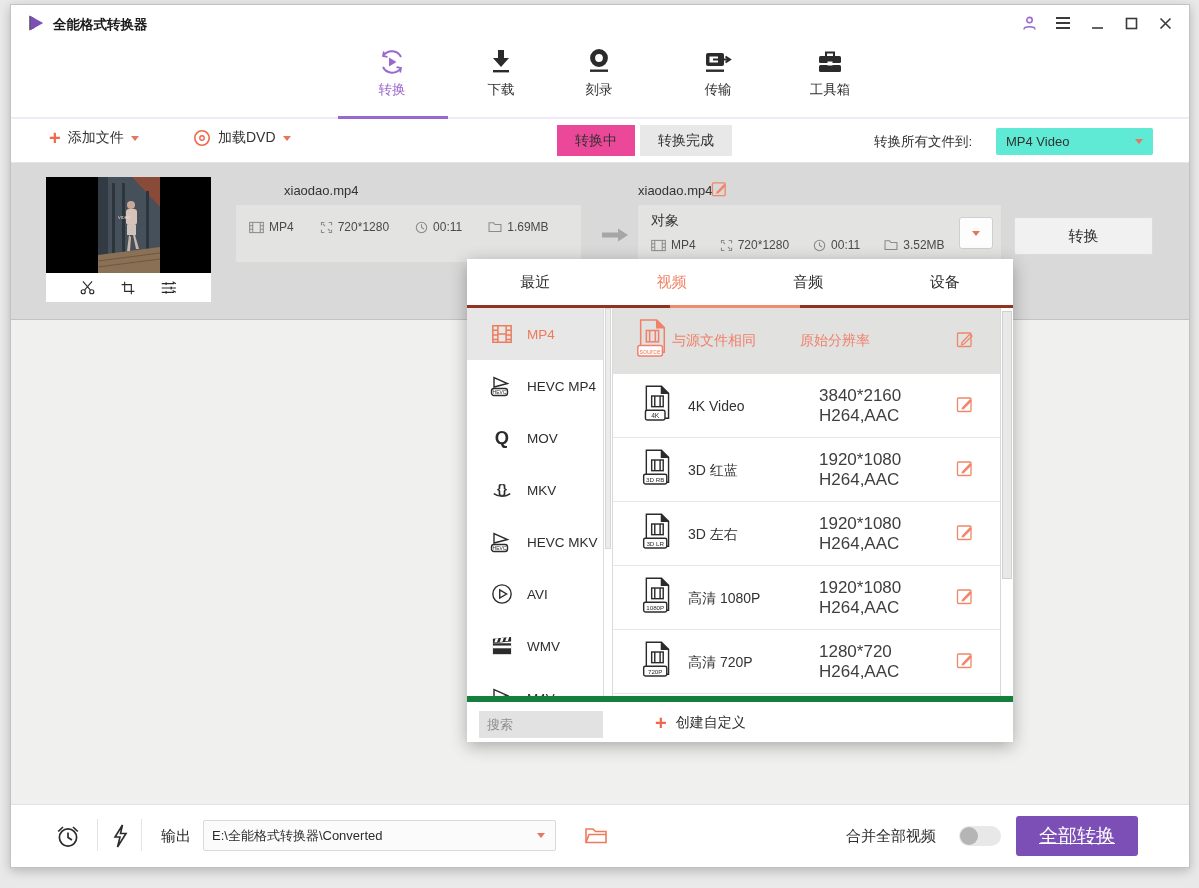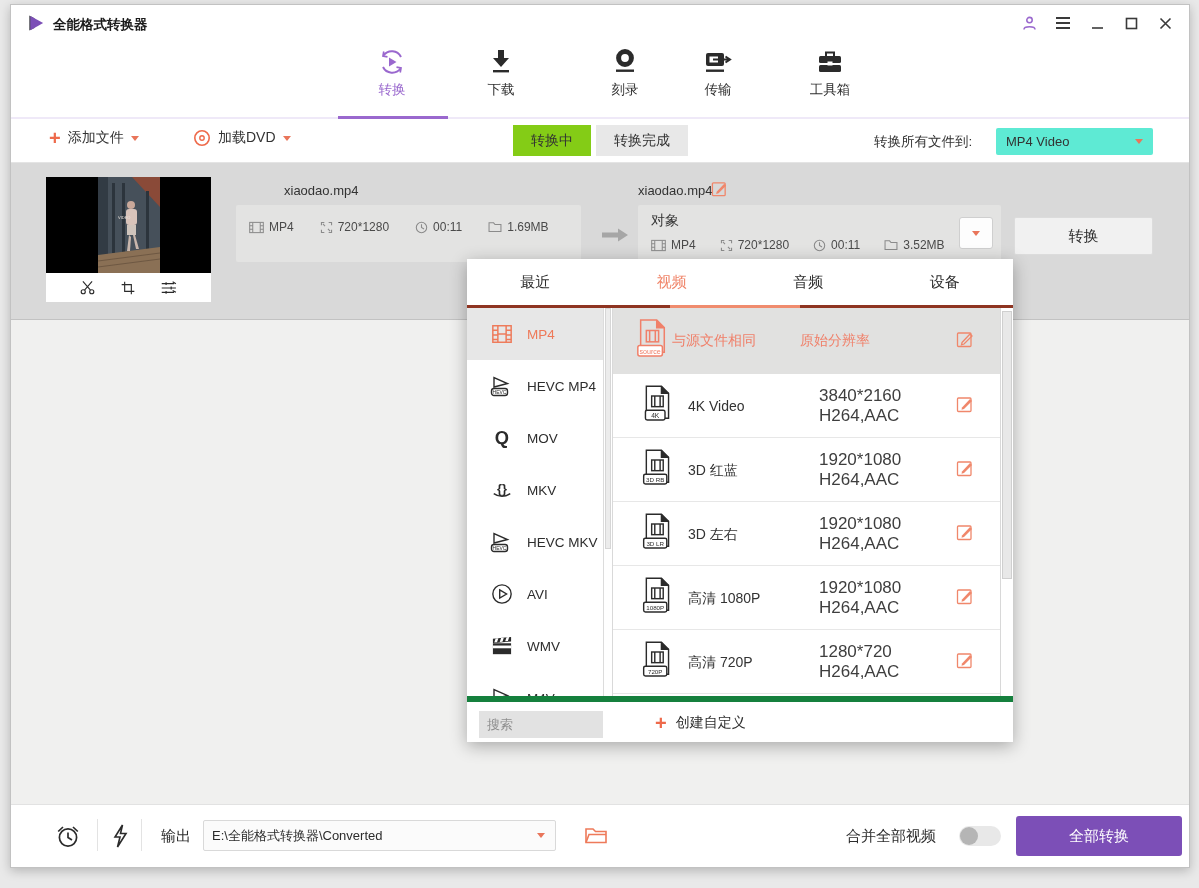--- a/index.html
+++ b/index.html
@@ -21,21 +21,21 @@
   .nav-underline-track { position:absolute; left:0; top:112px; width:100%; height:2px; background:#efe9f8; }
   .nav-underline { position:absolute; left:327px; top:111px; width:110px; height:3px; background:#9a68ce; }
 
   
   .toolbar { position:absolute; left:0; top:114px; width:100%; height:44px; background:#fff; border-bottom:1px solid #e4e4e4; }
   .tool-btn { position:absolute; top:10px; display:flex; align-items:center; gap:7px; font-size:14px; color:#333; cursor:pointer; }
   .plus-glyph { color:#ee6a4b; font-size:20px; font-weight:bold; line-height:18px; }
   .caret { width:0; height:0; border-left:4.5px solid transparent; border-right:4.5px solid transparent; border-top:5.5px solid #e9755a; }
   .queue-tabs { position:absolute; left:502px; top:6px; display:flex; }
   .queue-tab { height:31px; padding:0 18px; display:flex; align-items:center; font-size:14px; color:#333; cursor:pointer; }
-  .queue-tab.active { background:#84cc16; }
+  .queue-tab.active { background:#ec4899;margin-left:44px; }
   .queue-tab.idle { background:#e8e8e8; margin-left:5px; }
   .convert-to { position:absolute; right:200px; top:14px; font-size:13.5px; color:#333; }
   .format-select { position:absolute; left:985px; top:9px; width:157px; height:27px; background:#5eead4; border-radius:2px; display:flex; align-items:center; justify-content:space-between; padding:0 10px; font-size:13px; color:#333; cursor:pointer; }
 
   
   .content { position:absolute; left:0; top:158px; width:100%; height:643px; background:#f0f0ef; }
   .file-band { position:absolute; left:0; top:0; width:100%; height:157px; background:#d9d9d9; border-bottom:1px solid #c2c2c2; }
 
   .thumb { position:absolute; left:35px; top:14px; width:165px; height:125px; }
   .thumb .pic { position:absolute; left:0; top:0; width:165px; height:96px; background:#000; display:flex; justify-content:center; }
@@ -91,21 +91,21 @@
   .bottombar { position:absolute; left:0; bottom:0; width:100%; height:63px; background:#fff; border-top:1px solid #e2e2e2; }
   .bb-ic { position:absolute; top:18px; cursor:pointer; }
   .bb-div { position:absolute; top:14px; width:1px; height:32px; background:#e3e3e3; }
   .out-label { position:absolute; left:150px; top:22px; font-size:15px; color:#2c2c2c; }
   .path-box { position:absolute; left:192px; top:15px; width:353px; height:31px; background:#fbfbfb; border:1px solid #d9d9d9; border-radius:2px; display:flex; align-items:center; cursor:pointer; }
   .path-box input { flex:1; border:none; outline:none; background:transparent; font-size:13px; color:#2c2c2c; padding:0 8px; font-family:"Liberation Sans",sans-serif; }
   .path-box .caret { margin-right:10px; }
   .merge-label { position:absolute; left:835px; top:22px; font-size:15px; color:#2c2c2c; }
   .toggle { position:absolute; left:948px; top:21px; width:42px; height:20px; background:#e8e8e8; border-radius:10px; cursor:pointer; }
   .toggle .knob { position:absolute; left:1px; top:1px; width:18px; height:18px; border-radius:50%; background:#b5b5b5; }
-  .convert-all-btn { position:absolute; left:1005px; top:11px; width:166px; height:40px; background:#7c4fb7; border-radius:3px; display:flex; align-items:center; justify-content:center; color:#fff; font-size:15px; cursor:pointer; }
+  .convert-all-btn { position:absolute; left:1005px; top:11px; width:122px; height:40px; background:#7c4fb7; border-radius:3px; display:flex; align-items:center; justify-content:center; color:#fff; font-size:19px; cursor:pointer;text-decoration:underline; }
 </style>
 </head>
 <body>
 
 <div class="window">
 
   <div class="titlebar">
     <svg class="logo" viewBox="0 0 24 24">
       <path d="M3 2 L3 22 L10 18.5 L10 5.5 Z" fill="#4a4a52"></path>
       <path d="M4.5 2.5 L21.5 12 L4.5 21.5 Z" fill="#7c4fb7"></path>
@@ -155,21 +155,21 @@
   </div>
   <div class="nav-tab" style="left:446px">
     <div class="nicon">
       <svg width="26" height="28" viewBox="0 0 26 28">
           <path d="M10 2 H16 V10 H21 L13 19 L5 10 H10 Z" fill="#2b2b2b"></path>
           <rect x="5" y="22" width="16" height="2.4" fill="#2b2b2b"></rect>
         </svg>
     </div>
     <div class="nlabel">下载</div>
   </div>
-  <div class="nav-tab" style="left:570px">
+  <div class="nav-tab" style="left:544px">
     <div class="nicon">
       <svg width="26" height="28" viewBox="0 0 26 28" fill="none">
           <circle cx="13" cy="10" r="6.4" stroke="#2b2b2b" stroke-width="5"></circle>
           <rect x="4" y="21.5" width="18" height="2.4" fill="#2b2b2b"></rect>
         </svg>
     </div>
     <div class="nlabel">刻录</div>
   </div>
   <div class="nav-tab" style="left:663px">
     <div class="nicon">

